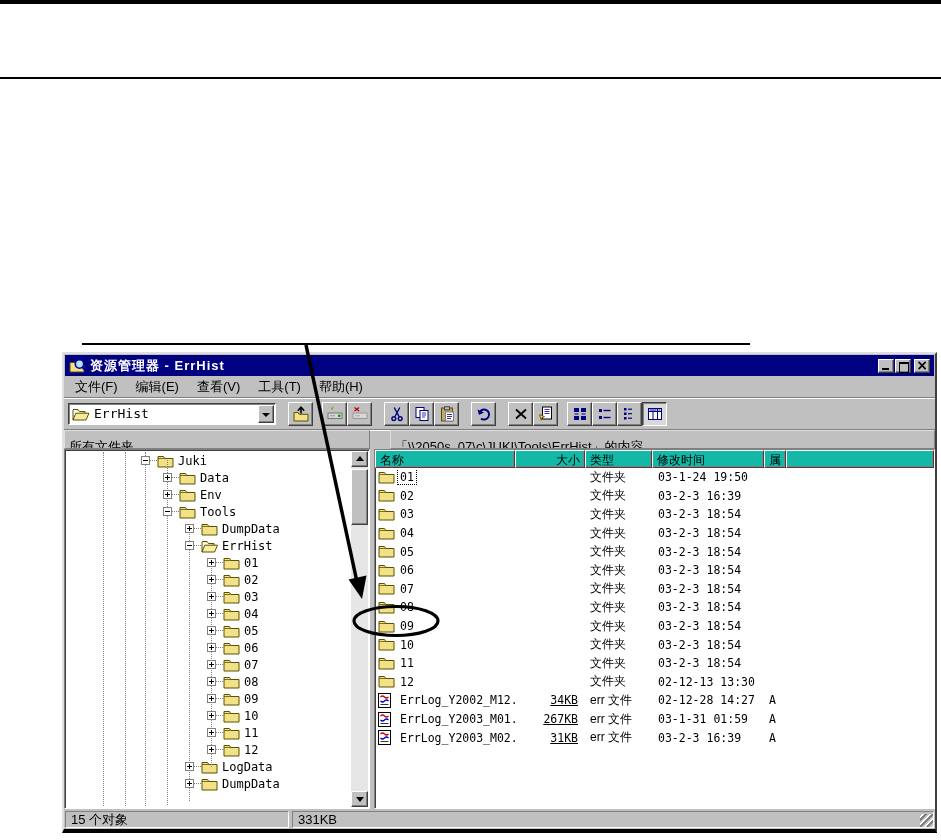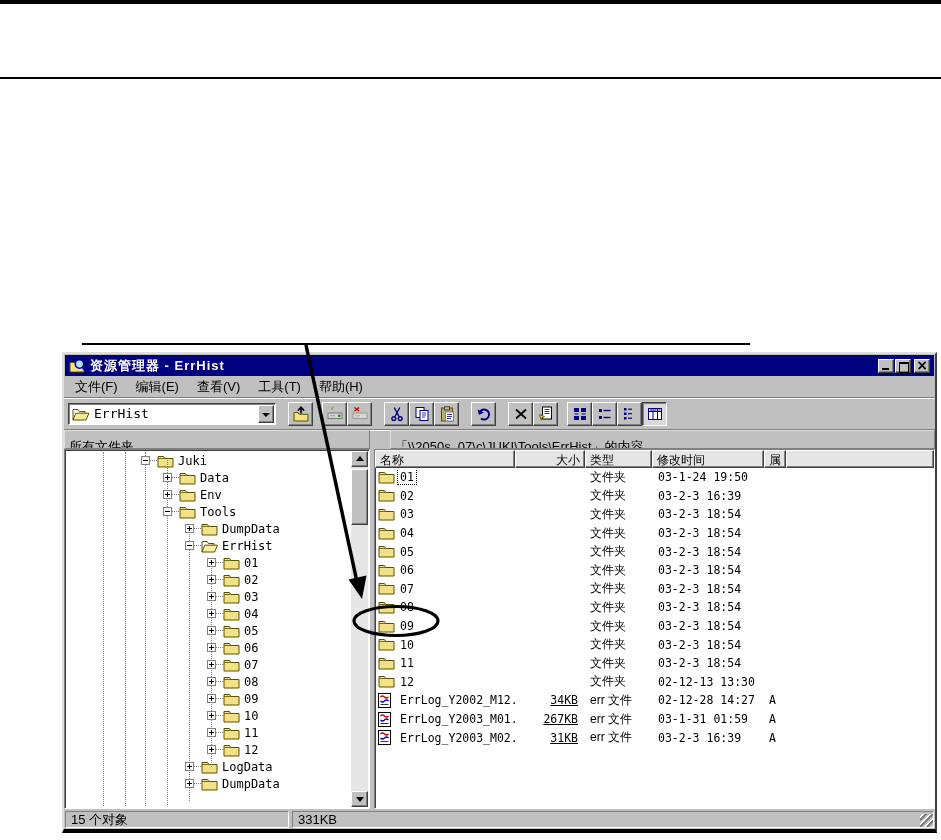--- a/index.html
+++ b/index.html
@@ -67,21 +67,21 @@
   .vscroll { position:absolute; right:1px; top:1px; width:17px; bottom:1px; background:#e6e6e6; }
   .sbtn { position:absolute; left:0; width:17px; height:16px; background:#c0c0c0; border:1px solid; border-color:#fff #404040 #404040 #fff; box-shadow:inset -1px -1px 0 #808080; }
   .sbtn.up { top:0; } .sbtn.down { bottom:0; }
   .sbtn::after { content:""; position:absolute; left:4px; border:4px solid transparent; }
   .sbtn.up::after { top:4px; border-bottom:5px solid #000; border-top:none; }
   .sbtn.down::after { top:5px; border-top:5px solid #000; border-bottom:none; }
   .sthumb { position:absolute; left:0; top:18px; width:17px; height:56px; background:#c0c0c0; border:1px solid; border-color:#fff #404040 #404040 #fff; box-shadow:inset -1px -1px 0 #808080; }
 
   
   .listheader { display:grid; grid-template-columns:140px 70px 67px 112px 22px 1fr; height:18px; flex:none; }
-  .hcell { background:#e5e5e5; border:1px solid; border-color:#fff #404040 #404040 #fff; box-shadow:inset -1px -1px 0 #808080;
+  .hcell { background:#14b8a6; border:1px solid; border-color:#fff #404040 #404040 #fff; box-shadow:inset -1px -1px 0 #808080;
            font-size:12px; padding:1px 4px; white-space:nowrap; overflow:hidden; }
   .hcell.num { text-align:right; }
   .listbody { flex:1; overflow:hidden; }
   .lrow { display:grid; grid-template-columns:140px 70px 67px 112px 22px 1fr; height:18.6px; align-items:center;
           font-size:11.5px; font-family:"DejaVu Sans Mono", monospace; white-space:nowrap; }
   .lrow .c-name { display:flex; align-items:center; padding-left:3px; overflow:hidden; }
   .lrow .c-name .icn { width:17px; height:15px; flex:none; margin-right:3px; }
   .lrow .c-size { text-align:right; padding-right:7px;text-decoration:underline; }
   .lrow .c-type { padding-left:5px; font-family:"Liberation Sans", sans-serif; font-size:12px; }
   .lrow .c-mod { padding-left:6px; }

